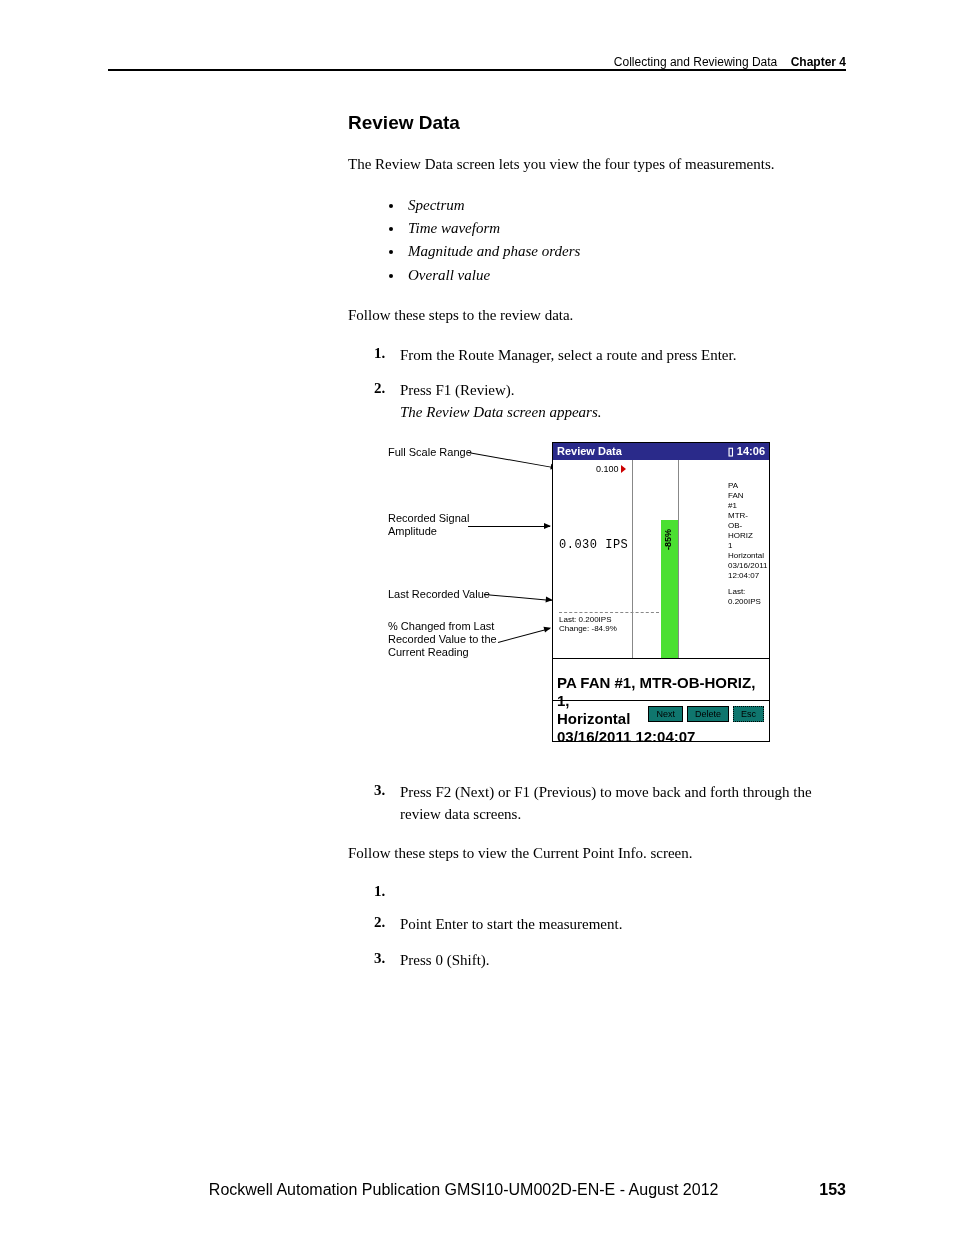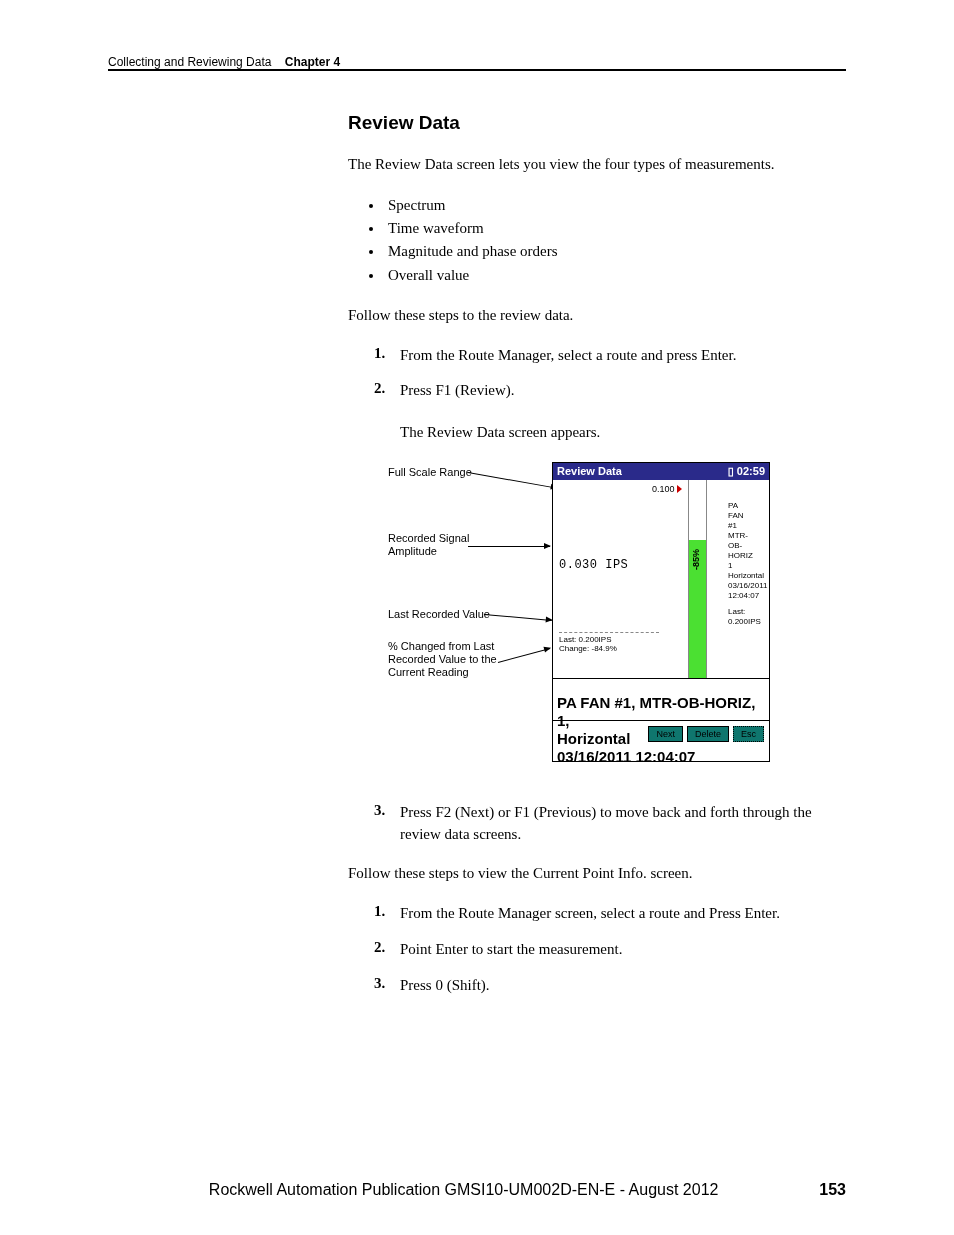--- a/index.html
+++ b/index.html
@@ -11,20 +11,21 @@
     color: #000;
     position: relative;
   }
   .header-area {
     position: absolute;
     top: 55px;
     left: 108px;
     right: 108px;
   }
   .header-text {
+    text-align: right;
     font-family: Arial, Helvetica, sans-serif;
     font-size: 12px;
   }
   .header-rule {
     border: none;
     border-top: 2px solid #000;
   }
   .content {
     position: absolute;
     top: 112px;
@@ -37,22 +38,23 @@
     font-size: 19px;
     margin-bottom: 20px;
   }
   .para {
     font-size: 15px;
     line-height: 1.45;
     margin-bottom: 18px;
   }
   .bullets {
     list-style: disc;
-    margin-left: 36px;
+    margin-left: 56px;
     margin-bottom: 18px;
+    font-style: italic;
   }
   .bullets li {
     font-size: 15px;
     line-height: 1.55;
     padding-left: 4px;
   }
   .steps {
     margin-left: 26px;
     margin-bottom: 18px;
   }
@@ -63,21 +65,22 @@
   .step-num {
     font-weight: bold;
     min-width: 26px;
     font-size: 15px;
   }
   .step-body {
     font-size: 15px;
     line-height: 1.45;
   }
   .step-body .sub {
-    margin-top: 20px;
+    margin-top: 0;
+    font-style: italic;
   }
 
   
   .figure-wrap {
     position: relative;
     margin-left: 40px;
     margin-top: 6px;
     margin-bottom: 26px;
     height: 314px;
   }
@@ -130,20 +133,21 @@
     color: #fff;
     font-weight: bold;
     padding: 2px 4px;
     font-size: 11px;
     display: flex;
     justify-content: space-between;
   }
   .device-main {
     display: flex;
     height: 198px;
+    gap: 28px;
   }
   .device-left {
     flex: 1;
     border-right: 1px solid #888;
     position: relative;
   }
   .scale-row {
     text-align: right;
     padding: 4px 6px 0 0;
     font-size: 9px;
@@ -293,21 +297,21 @@
       </div>
     </div>
     <div class="arrow a1"></div>
     <div class="arrow a2"></div>
     <div class="arrow a3"></div>
     <div class="arrow a4"></div>
 
     <div class="device">
       <div class="device-title">
         <span>Review Data</span>
-        <span>▯ <span>02:59</span></span>
+        <span>▯ <span>14:06</span></span>
       </div>
       <div class="device-main">
         <div class="device-left">
           <div class="scale-row">
             <span>0.100</span> <span class="red-tri"></span>
           </div>
           <div class="amp-val">0.030 IPS</div>
           <div class="last-block">
             <span>Last: 0.200IPS</span><br>
             <span>Change: -84.9%</span>
@@ -345,21 +349,20 @@
       <div class="step-num">3.</div>
       <div class="step-body">Press F2 (Next) or F1 (Previous) to move back and forth through the review data screens.</div>
     </div>
   </div>
 
   <p class="para">Follow these steps to view the Current Point Info. screen.</p>
 
   <div class="steps">
     <div class="step">
       <div class="step-num">1.</div>
-      <div class="step-body">From the Route Manager screen, select a route and Press Enter.</div>
     </div>
     <div class="step">
       <div class="step-num">2.</div>
       <div class="step-body">Point Enter to start the measurement.</div>
     </div>
     <div class="step">
       <div class="step-num">3.</div>
       <div class="step-body">Press 0 (Shift).</div>
     </div>
   </div>

